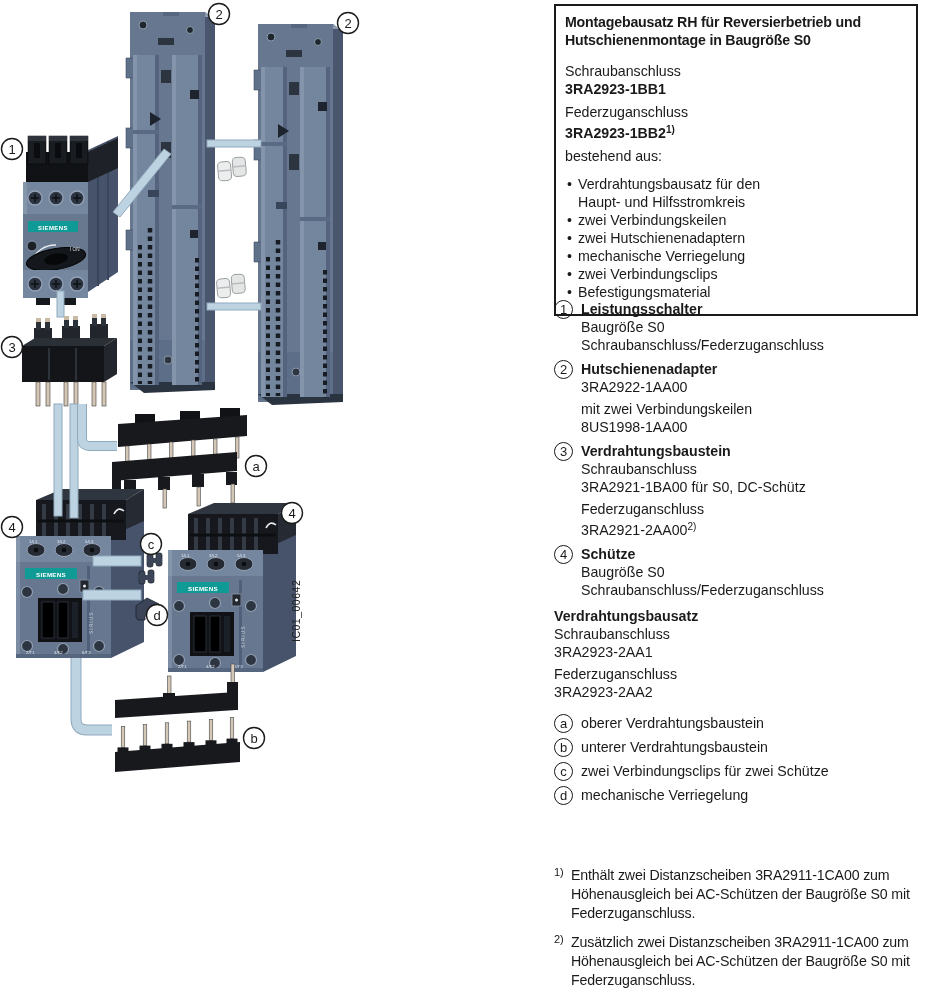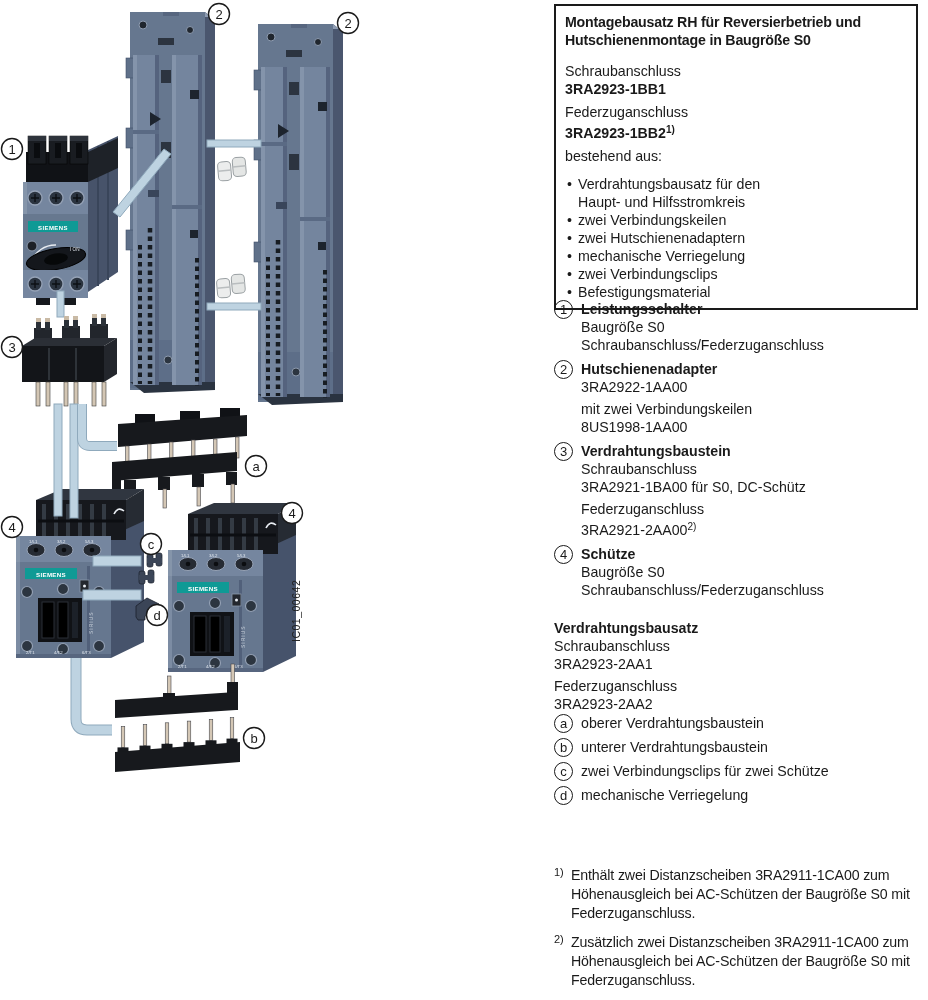--- a/index.html
+++ b/index.html
@@ -2,38 +2,38 @@
 <html><head>
 <meta charset="utf-8">
 <style>
   html,body{margin:0;padding:0;background:#fff}
   body{width:928px;height:1000px;position:relative;overflow:hidden;
        font-family:"Liberation Sans",sans-serif;color:#1a1a1a;}
   .diagram-wrap{position:absolute;left:0;top:0;width:554px;height:1000px}
   
   .rc{position:absolute;left:554px;top:0;width:374px;font-size:14.2px;line-height:18px}
   .infobox{position:absolute;top:4px;left:0;width:364px;box-sizing:border-box;
-           border:2px solid #1a1a1a;padding:7px 9px 7px 9px}
+           border:2px solid #1a1a1a;padding:7px 9px 13px 9px}
   .ib-title{font-weight:bold;white-space:pre-line;letter-spacing:-0.2px}
   .ib-sec{margin-top:13px}
   .ib-g{margin-top:5px}
   .b{font-weight:bold}
   .sup{font-size:10px;vertical-align:5px}
   .bullets{margin-top:10px}
   .bullet{position:relative;padding-left:13px;white-space:pre-line}
   .bullet::before{content:"\2022";position:absolute;left:2px}
   .legend{position:absolute;top:300px;left:0;width:374px}
   .li{display:flex;margin-bottom:6px}
   .ln{flex:0 0 27px}
   .circle{width:19px;height:19px;border:1.3px solid #1a1a1a;border-radius:50%;
           text-align:center;line-height:18px;font-size:13px;box-sizing:border-box}
   .lc{flex:1}
   .lt{font-weight:bold}
   .g4{margin-top:4px}
-  .wk{margin-top:20px}
+  .wk{margin-top:8px}
   .letters{position:absolute;top:714px;left:0;width:374px}
   .letters .li{margin-bottom:5px;line-height:18.5px}
   .footnotes{position:absolute;top:866px;left:0;width:374px;letter-spacing:-0.15px}
   .fn{position:relative;padding-left:17px;margin-bottom:10px;line-height:19px}
   .fsup{position:absolute;left:0;top:-3px;font-size:11px}
 </style>
 </head>
 <body>
 
 <div class="diagram-wrap">

